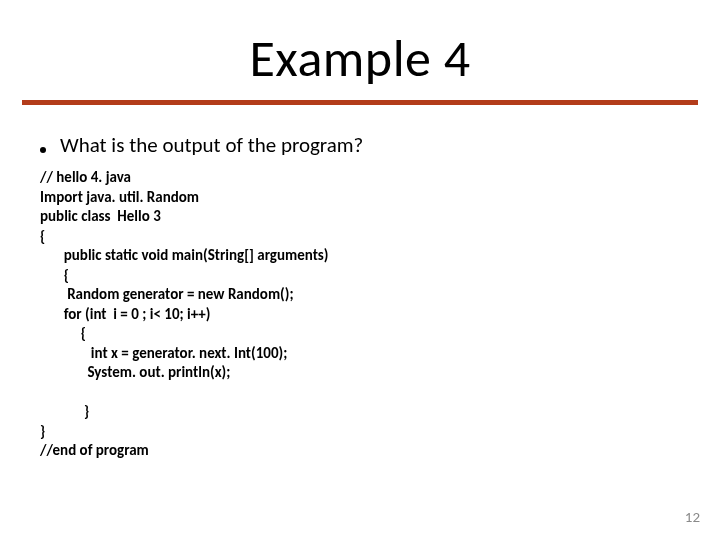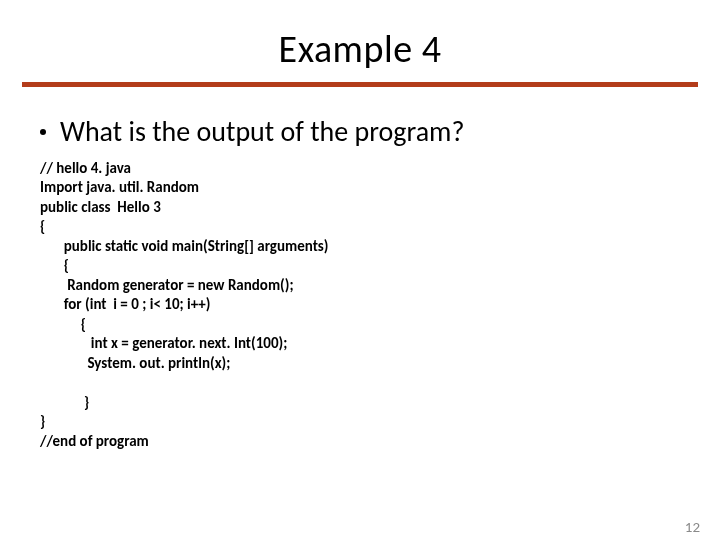--- a/index.html
+++ b/index.html
@@ -14,38 +14,38 @@
     overflow: hidden;
   }
   .slide {
     width: 720px;
     height: 540px;
     position: relative;
     box-sizing: border-box;
   }
   .title {
     text-align: center;
-    font-size: 38px;
+    font-size: 52px;
     font-weight: 400;
     padding-top: 26px;
     padding-bottom: 6px;
     letter-spacing: 0.5px;
   }
   .rule {
     height: 5px;
     background: #b33c1a; 
     margin: 4px 22px 0 22px;
   }
   .body {
     padding: 28px 40px 0 40px;
   }
   .bullet-row {
     display: flex;
     align-items: flex-start;
-    font-size: 28px;
+    font-size: 21px;
     line-height: 1.2;
   }
   .bullet-dot {
     width: 6px;
     height: 6px;
     background: #000;
     border-radius: 50%;
     margin-top: 14px;
     margin-right: 14px;
     flex: 0 0 auto;
@@ -54,21 +54,21 @@
     margin-top: 10px;
     font-size: 15px;
     font-weight: 700;
     line-height: 1.3;
     font-family: Calibri, "Segoe UI", Arial, sans-serif;
     white-space: pre;
   }
   .page-num {
     position: absolute;
     right: 20px;
-    bottom: 4px;
+    bottom: 14px;
     font-size: 15px;
     color: #8a8a8a;
   }
 </style>
 </head>
 <body>
 
 <div class="slide">
 
   <div class="title">Example 4</div>

